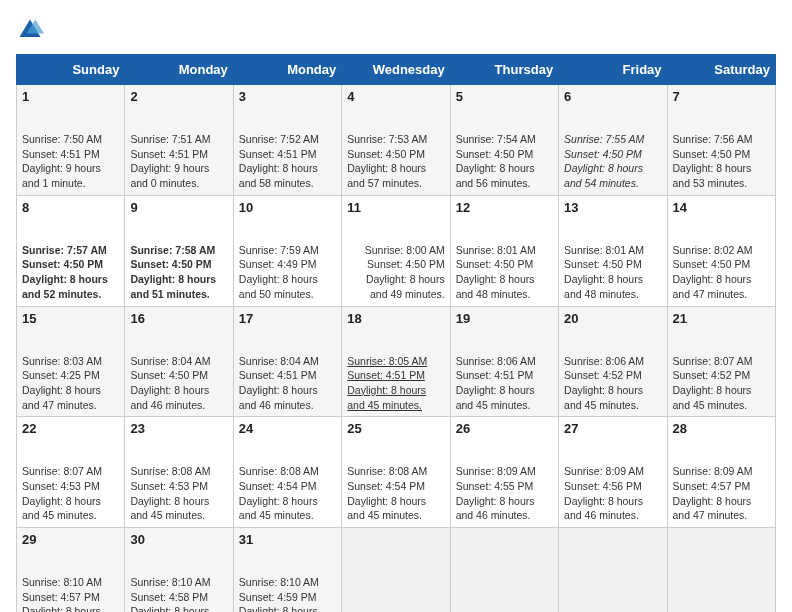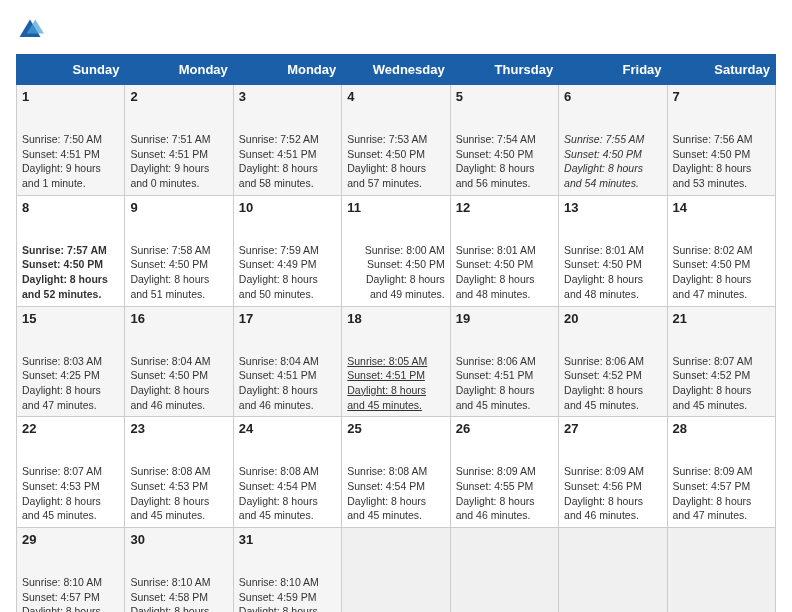--- a/index.html
+++ b/index.html
@@ -179,21 +179,21 @@
       <tr>
         <td>
           <span class="day-number">8</span>
           <div class="day-info" style="white-space: pre-line; font-weight: bold;">Sunrise: 7:57 AM
 Sunset: 4:50 PM
 Daylight: 8 hours
 and 52 minutes.</div>
         </td>
         <td>
           <span class="day-number">9</span>
-          <div class="day-info" style="white-space: pre-line;">Sunrise: 7:58 AM
+          <div class="day-info" style="white-space: pre-line; font-weight: bold;">Sunrise: 7:58 AM
 Sunset: 4:50 PM
 Daylight: 8 hours
 and 51 minutes.</div>
         </td>
         <td>
           <span class="day-number">10</span>
           <div class="day-info" style="white-space: pre-line;">Sunrise: 7:59 AM
 Sunset: 4:49 PM
 Daylight: 8 hours
 and 50 minutes.</div>

